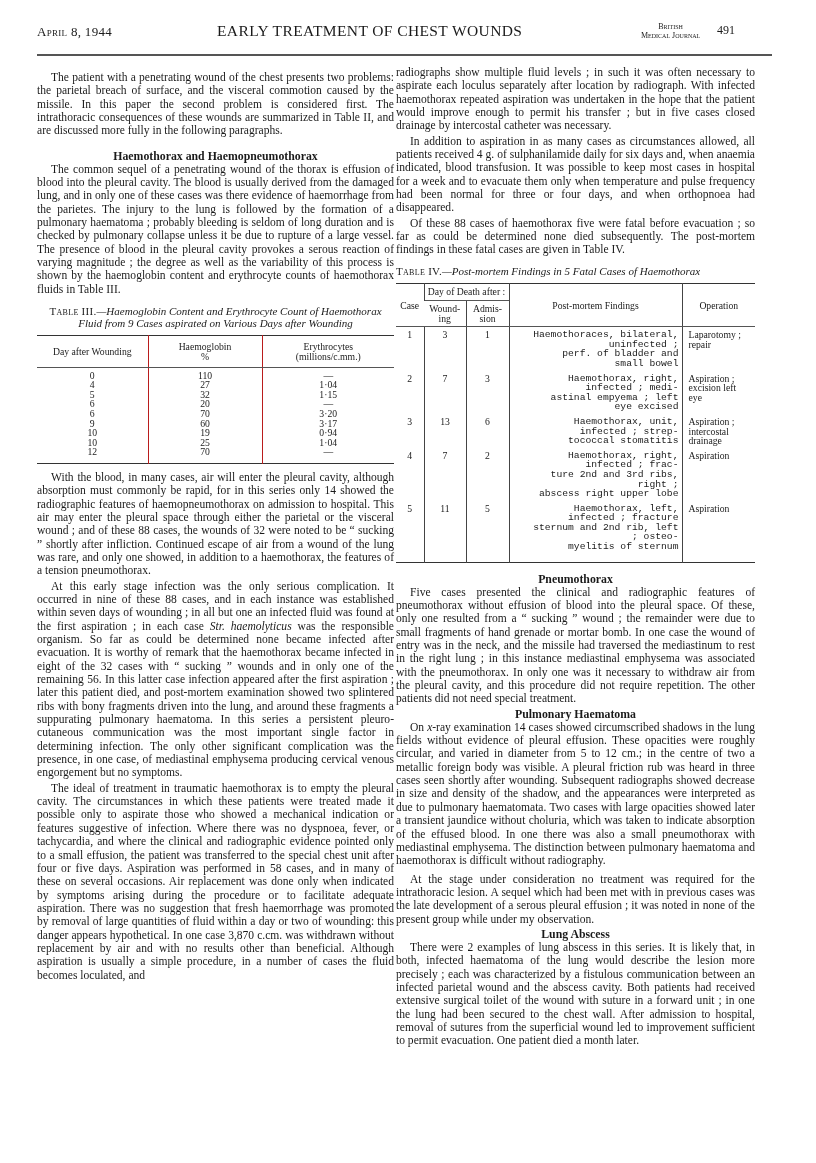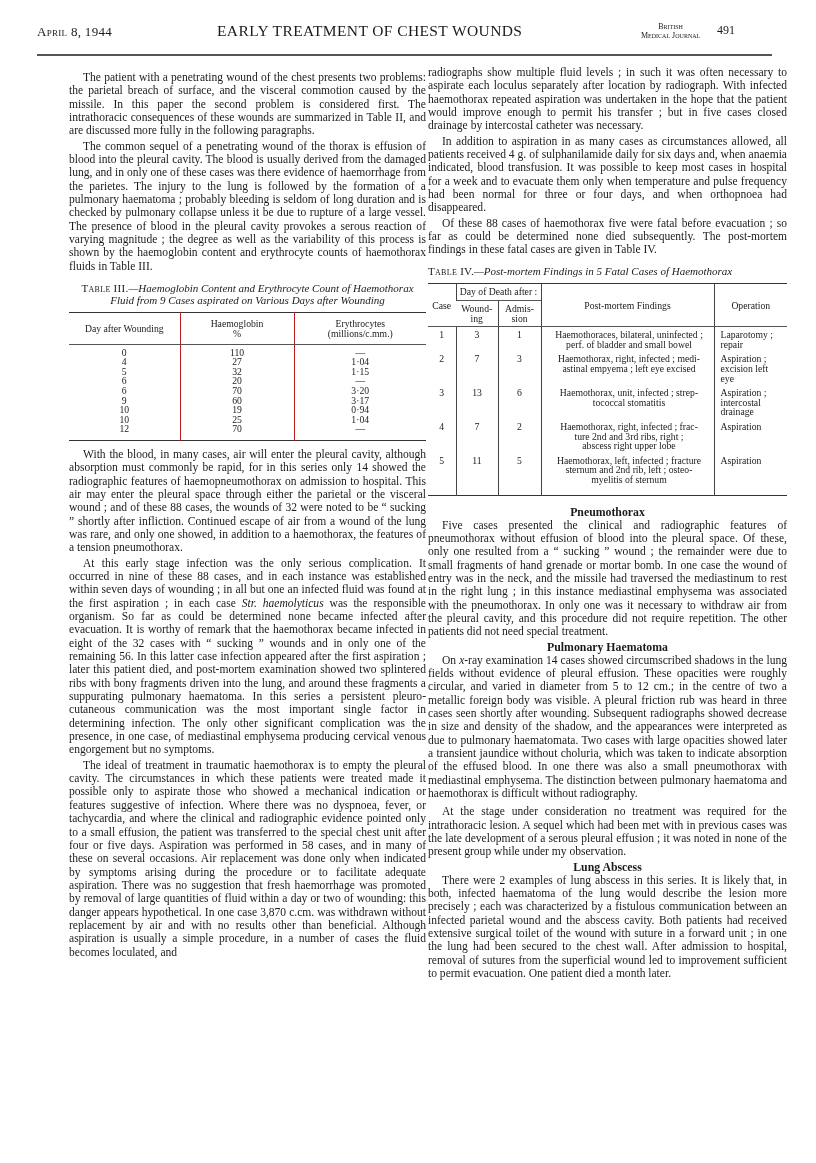--- a/index.html
+++ b/index.html
@@ -5,21 +5,21 @@
   html, body { margin: 0; padding: 0; background: #ffffff; }
   body { width: 816px; height: 1163px; position: relative; overflow: hidden;
          font-family: "Liberation Serif", "DejaVu Serif", serif; color: #1a1a1a; }
   .header { position: absolute; top: 20px; left: 37px; width: 735px; height: 22px; }
   .hdr-date { position: absolute; left: 0; top: 4px; font-size: 13px; font-variant: small-caps; letter-spacing: 0.3px; }
   .hdr-title { position: absolute; left: 180px; top: 2px; font-size: 15.5px; letter-spacing: 0.4px; }
   .hdr-journal { position: absolute; left: 604px; top: 2px; font-size: 8px; font-variant: small-caps; line-height: 9px; text-align: center; }
   .hdr-page { position: absolute; left: 680px; top: 3px; font-size: 12px; }
   .hdr-rule { position: absolute; top: 54px; left: 37px; width: 735px; height: 2px; background: #555; }
 
-  .col { position: absolute; top: 71px; font-size: 11.55px; line-height: 13.35px; text-align: justify; margin-left: 32px; }
+  .col { position: absolute; top: 71px; font-size: 11.55px; line-height: 13.35px; text-align: justify; }
   .col-left { left: 37px; width: 357px; }
   .col-right { left: 396px; width: 359px; top: 66px; }
   p { margin: 0; text-indent: 14px; hyphens: manual; }
   p + p { margin-top: 2px; }
   .p-continued { text-indent: 0; }
   .section-heading { font-weight: bold; text-align: center; margin: 11px 0 0 0; font-size: 11.8px; line-height: 13px; }
   .section-heading.tight { margin-top: 2px; }
   i, .italic { font-style: italic; }
 
   .table-caption { text-align: center; font-size: 11px; line-height: 11.6px; margin: 10px 0 6px 0; }
@@ -36,21 +36,21 @@
   .t3 th + th, .t3 td + td { border-left: 1px solid #b91c1c; }
   .t3 col.c1 { width: 111px; } .t3 col.c2 { width: 114px; }
 
   .t4 { border-top: 1.5px solid #333; border-bottom: 1.5px solid #333; margin-bottom: 4px; }
   .t4 th { font-weight: normal; text-align: center; padding: 3px 2px; vertical-align: middle; }
   .t4 th, .t4 td { border-left: 1px solid #444; }
   .t4 th:first-child, .t4 td:first-child { border-left: none; }
   .t4 thead tr.sub th { border-top: 1px solid #555; }
   .t4 thead tr:last-child th, .t4 thead th[rowspan] { border-bottom: 1px solid #555; }
   .t4 td { vertical-align: top; text-align: center; padding: 3px 2px 2px 2px; }
-  .t4 td.findings { text-align: center; padding-left: 6px; padding-right: 3px; }
+  .t4 td.findings { text-align: right; padding-left: 18px; padding-right: 3px; font-family: Liberation Mono, monospace; }
   .t4 td.findings span { display: block; text-indent: -6px; padding-left: 6px; }
   .t4 td.op { text-align: left; padding-left: 6px; }
   .t4 td.op span { display: block; text-indent: -6px; padding-left: 6px; }
   .t4 tr.last td { padding-bottom: 10px; }
   .t4 col.cc { width: 28px; } .t4 col.cw { width: 42px; } .t4 col.ca { width: 43px; }
   .t4 col.cf { width: 173px; }
 </style>
 </head>
 <body>
 
@@ -61,20 +61,21 @@
     <span>British</span><br>
     <span>Medical Journal</span>
   </span>
   <span class="hdr-page">491</span>
 </div>
 <div class="hdr-rule"></div>
 
 <div class="col col-left">
   <p>The patient with a penetrating wound of the chest presents two problems: the parietal breach of surface, and the visceral commotion caused by the missile. In this paper the second problem is considered first. The intrathoracic consequences of these wounds are summarized in Table II, and are discussed more fully in the following paragraphs.</p>
 
+  <div class="section-heading" style="margin-top:12px;">Haemothorax and Haemopneumothorax</div>
   <p>The common sequel of a penetrating wound of the thorax is effusion of blood into the pleural cavity. The blood is usually derived from the damaged lung, and in only one of these cases was there evidence of haemorrhage from the parietes. The injury to the lung is followed by the formation of a pulmonary haematoma ; probably bleeding is seldom of long duration and is checked by pulmonary collapse unless it be due to rupture of a large vessel. The presence of blood in the pleural cavity provokes a serous reaction of varying magnitude ; the degree as well as the variability of this process is shown by the haemo­globin content and erythrocyte counts of haemothorax fluids in Table III.</p>
 
   <div class="table-caption">
     <span class="tlabel">Table III.</span><span class="ttitle">—Haemoglobin Content and Erythrocyte Count of Haemo­thorax Fluid from 9 Cases aspirated on Various Days after Wounding</span>
   </div>
 
   <table class="t3">
     <colgroup>
         <col class="c1">
         <col class="c2">

